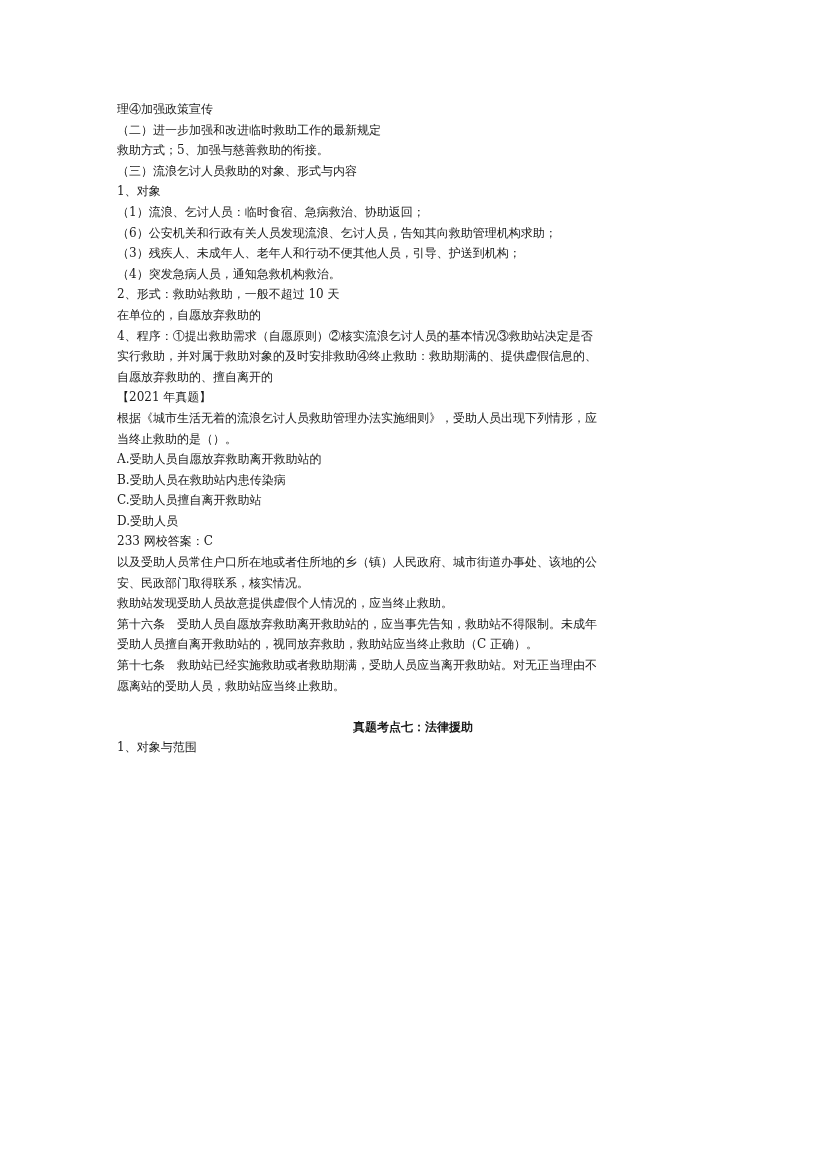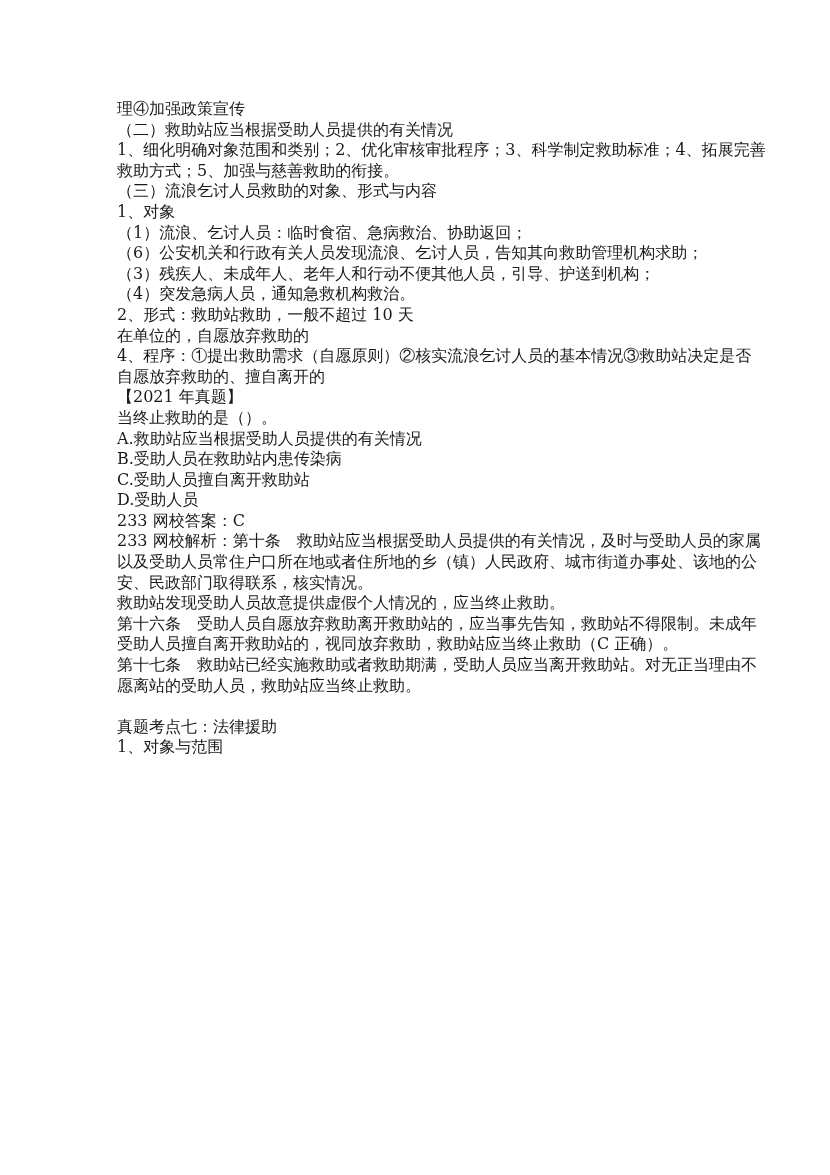--- a/index.html
+++ b/index.html
@@ -1,51 +1,51 @@
 <!DOCTYPE html>
 <html><head>
 <meta charset="utf-8">
 <style>
   html, body { margin: 0; padding: 0; background: #ffffff; }
   body { width: 830px; height: 1175px; position: relative; overflow: hidden; }
   .page {
     position: absolute; left: 117px; top: 99px; width: 592px;
     font-family: "DejaVu Serif", "Liberation Serif", serif;
-    font-size: 16px; line-height: 20.6px; color: #1a1a1a;
+    font-size: 12px; line-height: 20.6px; color: #1a1a1a;
   }
   .line { white-space: nowrap; }
   .blank { height: 20.6px; }
-  .heading { font-weight: normal; font-family: "DejaVu Sans", "Liberation Sans", sans-serif; }
+  .heading { font-weight: bold; font-family: "DejaVu Sans", "Liberation Sans", sans-serif; text-align: center; }
 </style>
 </head>
 <body>
 
 <div class="page">
   <div class="line">理④加强政策宣传</div>
-  <div class="line">（二）救助站应当根据受助人员提供的有关情况</div>
-  <div class="line">1、细化明确对象范围和类别；2、优化审核审批程序；3、科学制定救助标准；4、拓展完善</div>
+  <div class="line">（二）进一步加强和改进临时救助工作的最新规定</div>
   <div class="line">救助方式；5、加强与慈善救助的衔接。</div>
   <div class="line">（三）流浪乞讨人员救助的对象、形式与内容</div>
   <div class="line">1、对象</div>
   <div class="line">（1）流浪、乞讨人员：临时食宿、急病救治、协助返回；</div>
   <div class="line">（6）公安机关和行政有关人员发现流浪、乞讨人员，告知其向救助管理机构求助；</div>
   <div class="line">（3）残疾人、未成年人、老年人和行动不便其他人员，引导、护送到机构；</div>
   <div class="line">（4）突发急病人员，通知急救机构救治。</div>
   <div class="line">2、形式：救助站救助，一般不超过 10 天</div>
   <div class="line">在单位的，自愿放弃救助的</div>
   <div class="line">4、程序：①提出救助需求（自愿原则）②核实流浪乞讨人员的基本情况③救助站决定是否</div>
+  <div class="line">实行救助，并对属于救助对象的及时安排救助④终止救助：救助期满的、提供虚假信息的、</div>
   <div class="line">自愿放弃救助的、擅自离开的</div>
   <div class="line">【2021 年真题】</div>
+  <div class="line">根据《城市生活无着的流浪乞讨人员救助管理办法实施细则》，受助人员出现下列情形，应</div>
   <div class="line">当终止救助的是（）。</div>
-  <div class="line">A.救助站应当根据受助人员提供的有关情况</div>
+  <div class="line">A.受助人员自愿放弃救助离开救助站的</div>
   <div class="line">B.受助人员在救助站内患传染病</div>
   <div class="line">C.受助人员擅自离开救助站</div>
   <div class="line">D.受助人员</div>
   <div class="line">233 网校答案：C</div>
-  <div class="line">233 网校解析：第十条　救助站应当根据受助人员提供的有关情况，及时与受助人员的家属</div>
   <div class="line">以及受助人员常住户口所在地或者住所地的乡（镇）人民政府、城市街道办事处、该地的公</div>
   <div class="line">安、民政部门取得联系，核实情况。</div>
   <div class="line">救助站发现受助人员故意提供虚假个人情况的，应当终止救助。</div>
   <div class="line">第十六条　受助人员自愿放弃救助离开救助站的，应当事先告知，救助站不得限制。未成年</div>
   <div class="line">受助人员擅自离开救助站的，视同放弃救助，救助站应当终止救助（C 正确）。</div>
   <div class="line">第十七条　救助站已经实施救助或者救助期满，受助人员应当离开救助站。对无正当理由不</div>
   <div class="line">愿离站的受助人员，救助站应当终止救助。</div>
   <div class="blank"></div>
   <div class="line heading">真题考点七：法律援助</div>
   <div class="line">1、对象与范围</div>

